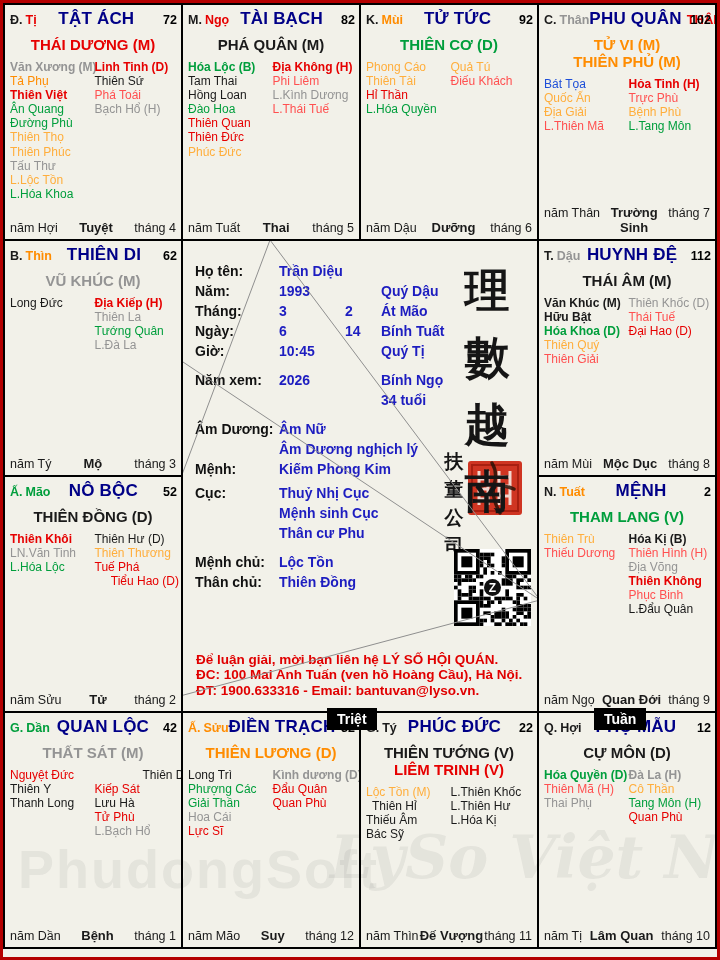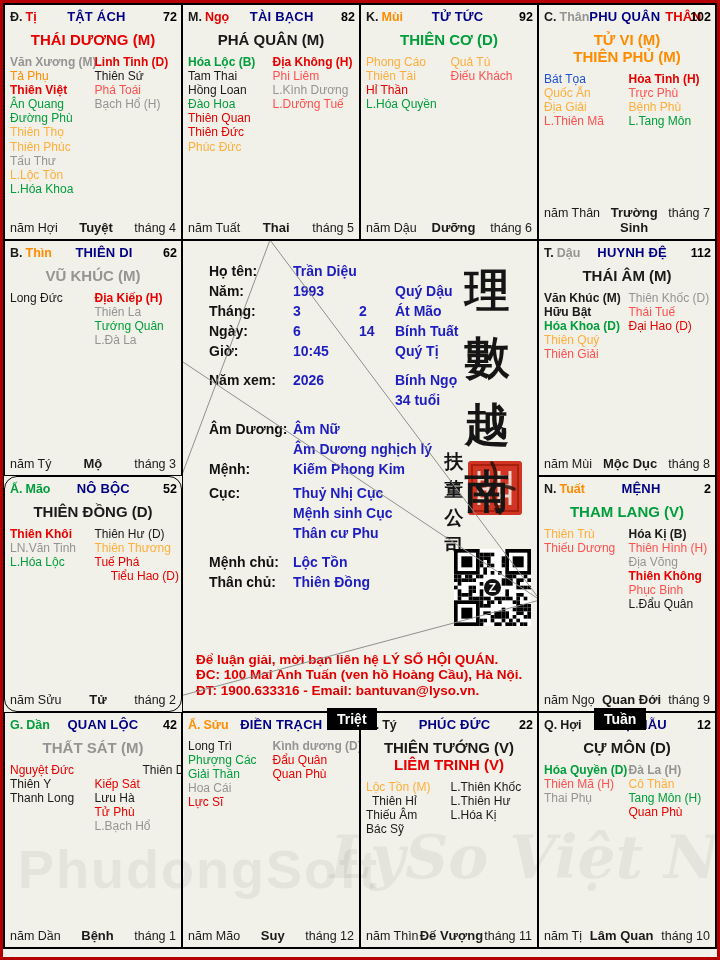--- a/index.html
+++ b/index.html
@@ -10,32 +10,32 @@
   #wm-left{left:18px;top:838px;font-size:54px;letter-spacing:2px}
   #wm-right{left:330px;top:822px;font-size:60px;font-style:italic;font-family:"DejaVu Serif",serif}
   #grid{position:absolute;left:3px;top:3px;width:712px;height:944px;display:grid;
         grid-template-columns:repeat(4,1fr);grid-template-rows:repeat(4,1fr);
         border:1px solid #000;z-index:10}
   .cell{border:1px solid #000;position:relative;overflow:hidden;background:transparent}
   .head{display:flex;align-items:baseline;padding:4px 4px 0 5px;font-weight:bold;font-size:12.5px;white-space:nowrap}
   .stemwrap{white-space:nowrap}
   .branch{margin-left:3px}
   .pmid{flex:1;text-align:center;min-width:0}
-  .pname{font-size:13px;letter-spacing:.2px}
+  .pname{font-size:17px;letter-spacing:.2px}
   .pextra{margin-left:5px;font-size:13px}
   .pnum{margin-left:2px}
   .mains{margin-top:7px;text-align:center;font-weight:bold;font-size:15px;line-height:17px;white-space:nowrap}
   .cols{display:flex;padding:7px 2px 0 5px;font-size:12px;line-height:14.1px}
   .colL{width:50%}.colR{width:50%}
   .star{white-space:nowrap}
   .foot{position:absolute;left:5px;right:5px;bottom:4px;display:flex;align-items:baseline;font-size:12.5px;color:#1a1a1a}
   .van{flex:1;text-align:center;font-weight:bold;font-size:13px}
   
   #center{grid-row:2/span 2;grid-column:2/span 2;border:1px solid #000;position:relative;overflow:hidden}
-  #info{position:absolute;left:26px;top:20px;font-size:14px;font-weight:bold;line-height:20px}
+  #info{position:absolute;left:12px;top:20px;font-size:14px;font-weight:bold;line-height:20px}
   .irow{display:flex;white-space:nowrap}
   .irow.gap{margin-top:9px}
   .irow.sgap{margin-top:4px}
   .lab{width:84px;color:#111}
   .v1{width:66px}.v2{width:36px}
   .v1,.v2,.v3{color:#1d1dc0}
   .v1.wide{width:auto}
   #contact{position:absolute;left:13px;right:5px;bottom:13px;color:#e00000;font-weight:bold;
            font-size:13.5px;line-height:15.5px;white-space:nowrap}
   #callig-big{position:absolute;left:276px;top:16px;width:56px;text-align:center;
@@ -360,21 +360,21 @@
           <div class="star" style="color: rgb(26, 26, 26);">Hồng Loan</div>
           <div class="star" style="color: rgb(0, 158, 60);">Đào Hoa</div>
           <div class="star" style="color: rgb(230, 0, 0);">Thiên Quan</div>
           <div class="star" style="color: rgb(230, 0, 0);">Thiên Đức</div>
           <div class="star" style="color: rgb(255, 174, 60);">Phúc Đức</div>
         </div>
       <div class="colR">
           <div class="star" style="color: rgb(230, 0, 0); font-weight: bold;">Địa Không (H)</div>
           <div class="star" style="color: rgb(255, 80, 80);">Phi Liêm</div>
           <div class="star" style="color: rgb(148, 148, 148);">L.Kình Dương</div>
-          <div class="star" style="color: rgb(255, 80, 80);">L.Dưỡng Tuế</div>
+          <div class="star" style="color: rgb(255, 80, 80);">L.Thái Tuế</div>
         </div>
     </div>
     <div class="foot">
       <span class="nam">năm Tuất</span>
       <span class="van">Thai</span>
       <span class="thang">tháng 5</span>
     </div>
   </div>
     <div class="cell palace" style="grid-area: 1 / 3;">
     <div class="head">
@@ -481,21 +481,21 @@
           <div class="star" style="color: rgb(255, 80, 80);">Thái Tuế</div>
           <div class="star" style="color: rgb(230, 0, 0);">Đại Hao (D)</div>
         </div>
     </div>
     <div class="foot">
       <span class="nam">năm Mùi</span>
       <span class="van">Mộc Dục</span>
       <span class="thang">tháng 8</span>
     </div>
   </div>
-    <div class="cell palace" style="grid-area: 3 / 1; border-radius: 13px;">
+    <div class="cell palace" style="grid-area: 3 / 1;">
     <div class="head">
       <span class="stemwrap"><span class="stem" style="color: rgb(0, 158, 60);">Ấ.</span><span class="branch" style="color: rgb(0, 158, 60);">Mão</span></span>
       <span class="pmid"><span class="pname" style="color: rgb(0, 0, 135);">NÔ BỘC</span><span class="pextra" style="color: rgb(230, 0, 0);"></span></span>
       <span class="pnum">52</span>
     </div>
     <div class="mains">
         <div style="color: rgb(26, 26, 26);">THIÊN ĐỒNG (D)</div>
       </div>
     <div class="cols">
       <div class="colL">
@@ -573,20 +573,23 @@
       <span class="van">Bệnh</span>
       <span class="thang">tháng 1</span>
     </div>
   </div>
     <div class="cell palace" style="grid-area: 4 / 2;">
     <div class="head">
       <span class="stemwrap"><span class="stem" style="color: rgb(255, 140, 0);">Ấ.</span><span class="branch" style="color: rgb(255, 140, 0);">Sửu</span></span>
       <span class="pmid"><span class="pname" style="color: rgb(0, 0, 135);">ĐIỀN TRẠCH</span><span class="pextra" style="color: rgb(230, 0, 0);"></span></span>
       <span class="pnum">32</span>
     </div>
+    <div class="mains">
+        <div style="color: rgb(255, 140, 0);">THIÊN LƯƠNG (D)</div>
+      </div>
     <div class="cols">
       <div class="colL">
           <div class="star" style="color: rgb(26, 26, 26);">Long Trì</div>
           <div class="star" style="color: rgb(0, 158, 60);">Phượng Các</div>
           <div class="star" style="color: rgb(0, 158, 60);">Giải Thần</div>
           <div class="star" style="color: rgb(148, 148, 148);">Hoa Cái</div>
           <div class="star" style="color: rgb(230, 0, 0);">Lực Sĩ</div>
         </div>
       <div class="colR">
           <div class="star" style="color: rgb(148, 148, 148); font-weight: bold;">Kình dương (D)</div>

